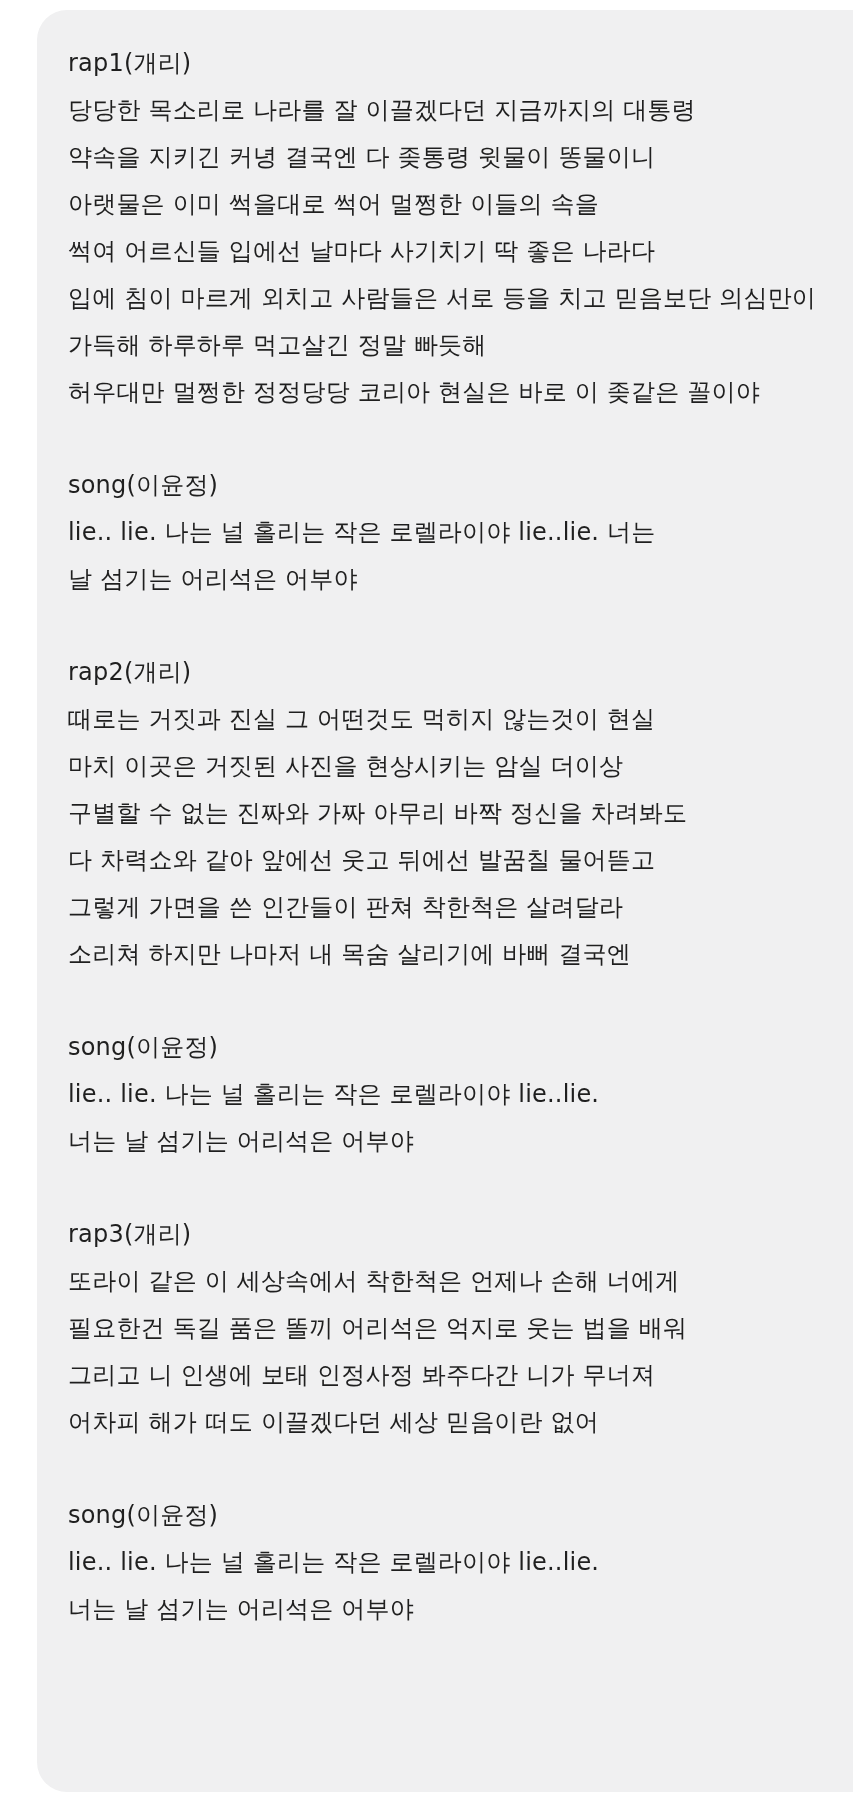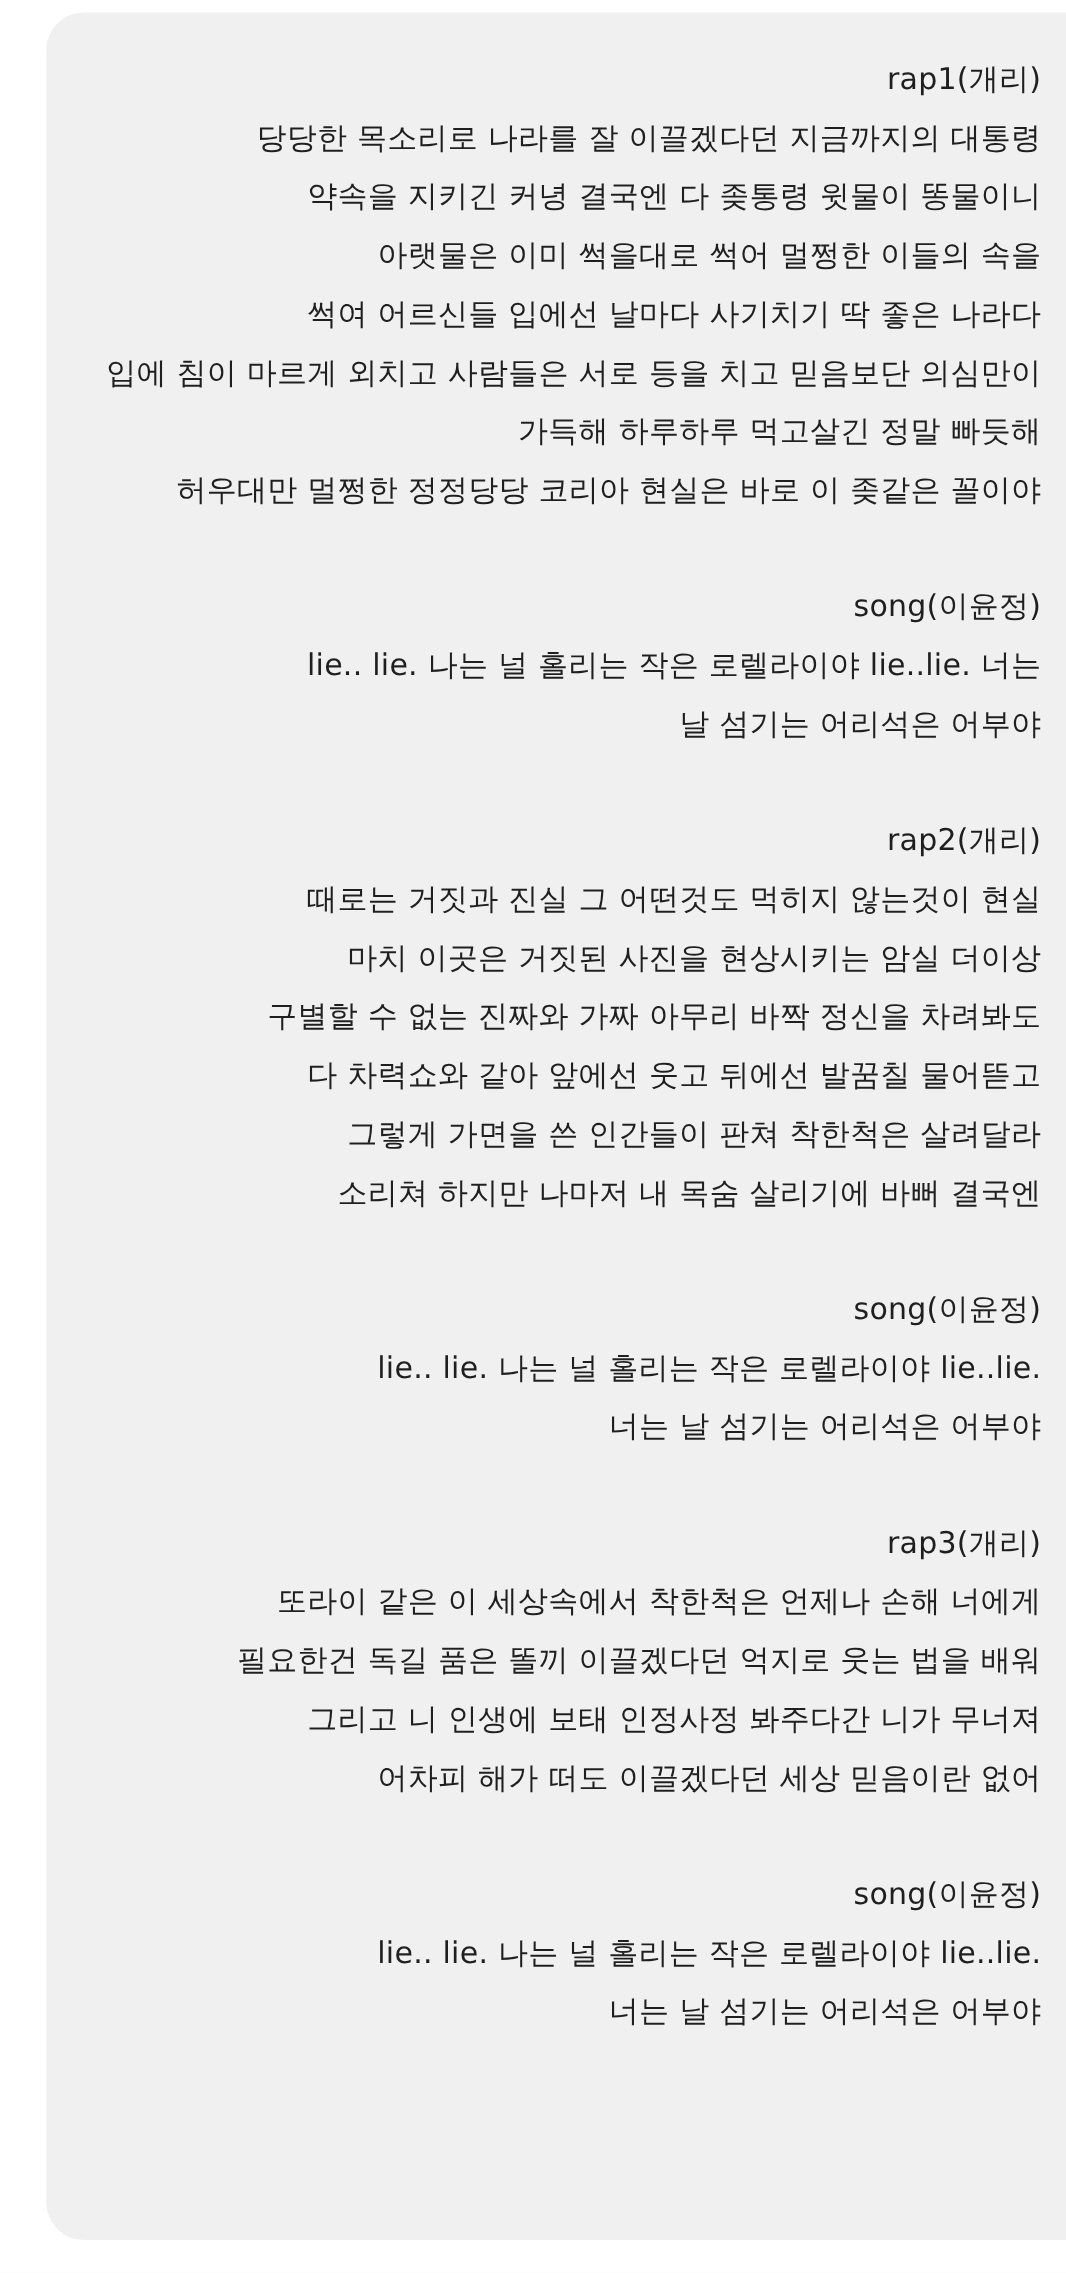--- a/index.html
+++ b/index.html
@@ -22,21 +22,20 @@
     right: 0;
     bottom: 26px;
     background: #f0f0f1;
     border-radius: 30px 0 0 30px;
     padding: 30px 20px 30px 31px;
     box-sizing: border-box;
     overflow: hidden;
   }
   .section {
     margin: 0 0 46px 0;
-    text-align: right;
   }
   .section:last-child {
     margin-bottom: 0;
   }
   .section-header,
   .lyric-line {
     font-size: 24px;
     line-height: 47px;
     color: #1f1f1f;
     white-space: nowrap;
@@ -100,21 +99,21 @@
   <div class="lyric-line">lie.. lie. 나는 널 홀리는 작은 로렐라이야 lie..lie.</div>
 
   <div class="lyric-line">너는 날 섬기는 어리석은 어부야</div>
 </div>
 
   <div class="section">
     <div class="section-header">rap3(개리)</div>
 
   <div class="lyric-line">또라이 같은 이 세상속에서 착한척은 언제나 손해 너에게</div>
 
-  <div class="lyric-line">필요한건 독길 품은 똘끼 이끌겠다던 억지로 웃는 법을 배워</div>
+  <div class="lyric-line">필요한건 독길 품은 똘끼 어리석은 억지로 웃는 법을 배워</div>
 
 
   <div class="lyric-line">그리고 니 인생에 보태 인정사정 봐주다간 니가 무너져</div>
 
   <div class="lyric-line">어차피 해가 떠도 이끌겠다던 세상 믿음이란 없어</div>
 </div>
 
   <div class="section">
     <div class="section-header">song(이윤정)</div>
 

